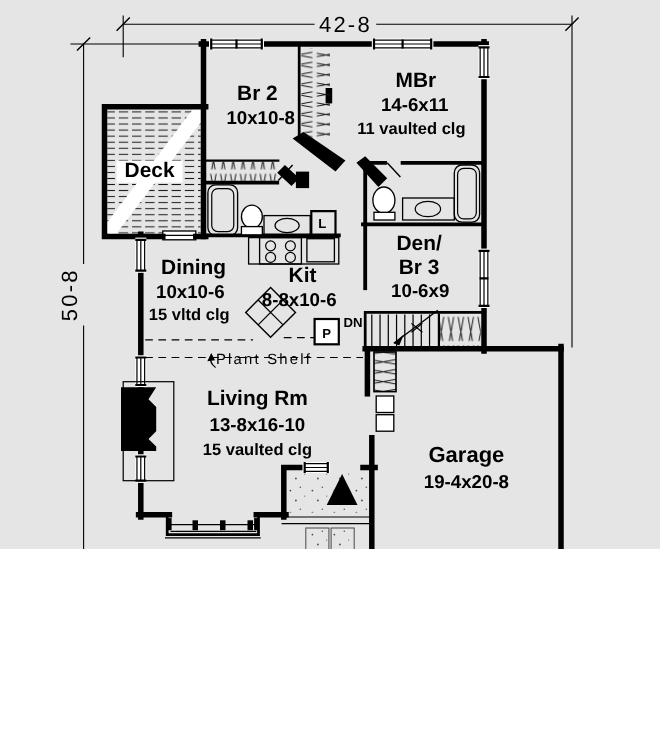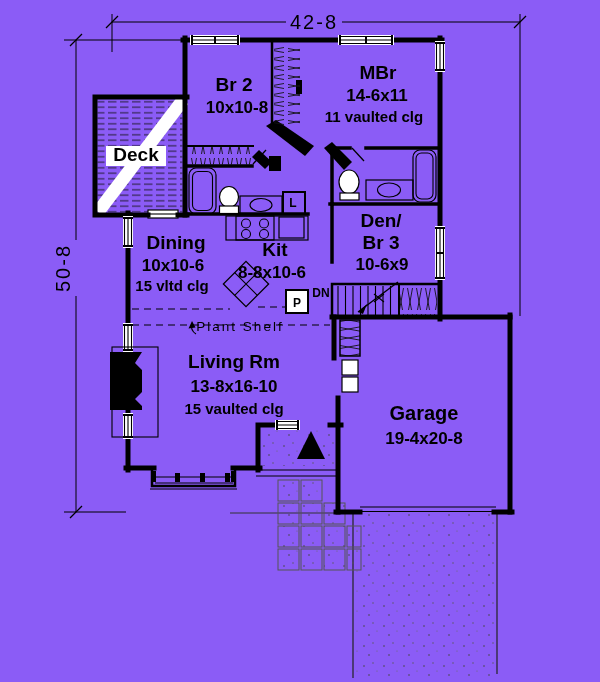--- a/index.html
+++ b/index.html
@@ -1,16 +1,16 @@
 <!DOCTYPE html>
 <html><head>
 <meta charset="utf-8">
 <style>
   html,body{margin:0;padding:0;background:#fff;}
-  .page{width:600px;height:682px;background:#8b5cf6;position:relative;overflow:hidden;}
+  .page{width:600px;height:499px;background:#e5e5e5;position:relative;overflow:hidden;}
   svg{display:block;}
   svg text{font-family:"Liberation Sans",sans-serif;fill:#000;}
   .lbl{font-weight:700;}
   .dim{font-weight:400;letter-spacing:2px;}
   .small{font-weight:700;}
   .w5{stroke:#000;stroke-width:5;fill:none;stroke-linecap:square;}
   .w35{stroke:#000;stroke-width:3.5;fill:none;stroke-linecap:square;}
   .w25{stroke:#000;stroke-width:2.5;fill:none;stroke-linecap:square;}
   .w2{stroke:#000;stroke-width:2;fill:none;stroke-linecap:square;}
   .thin{stroke:#000;stroke-width:1.1;fill:none;}

